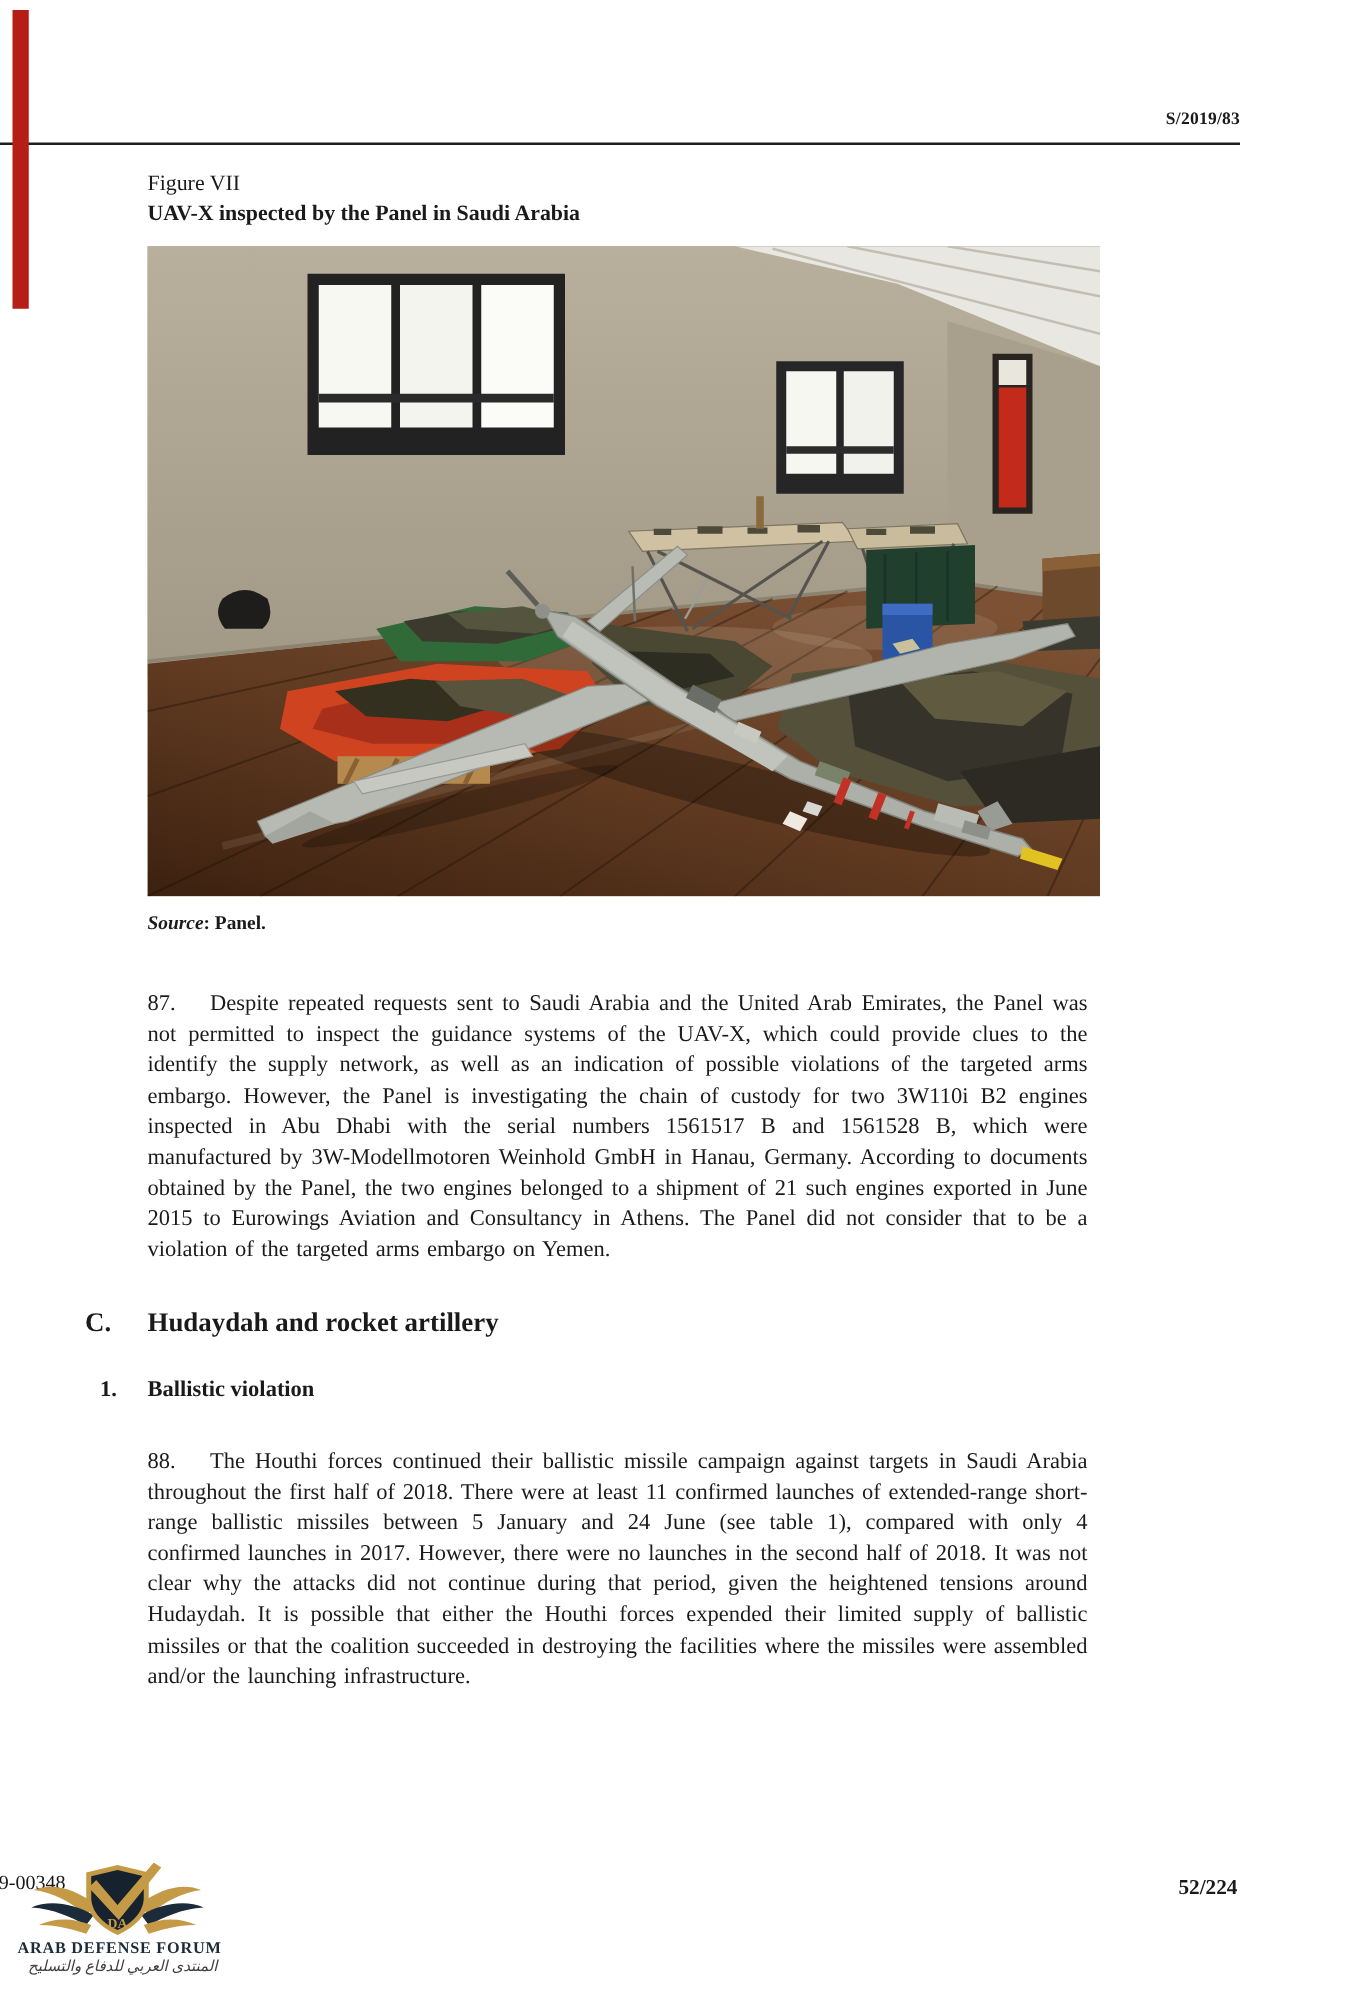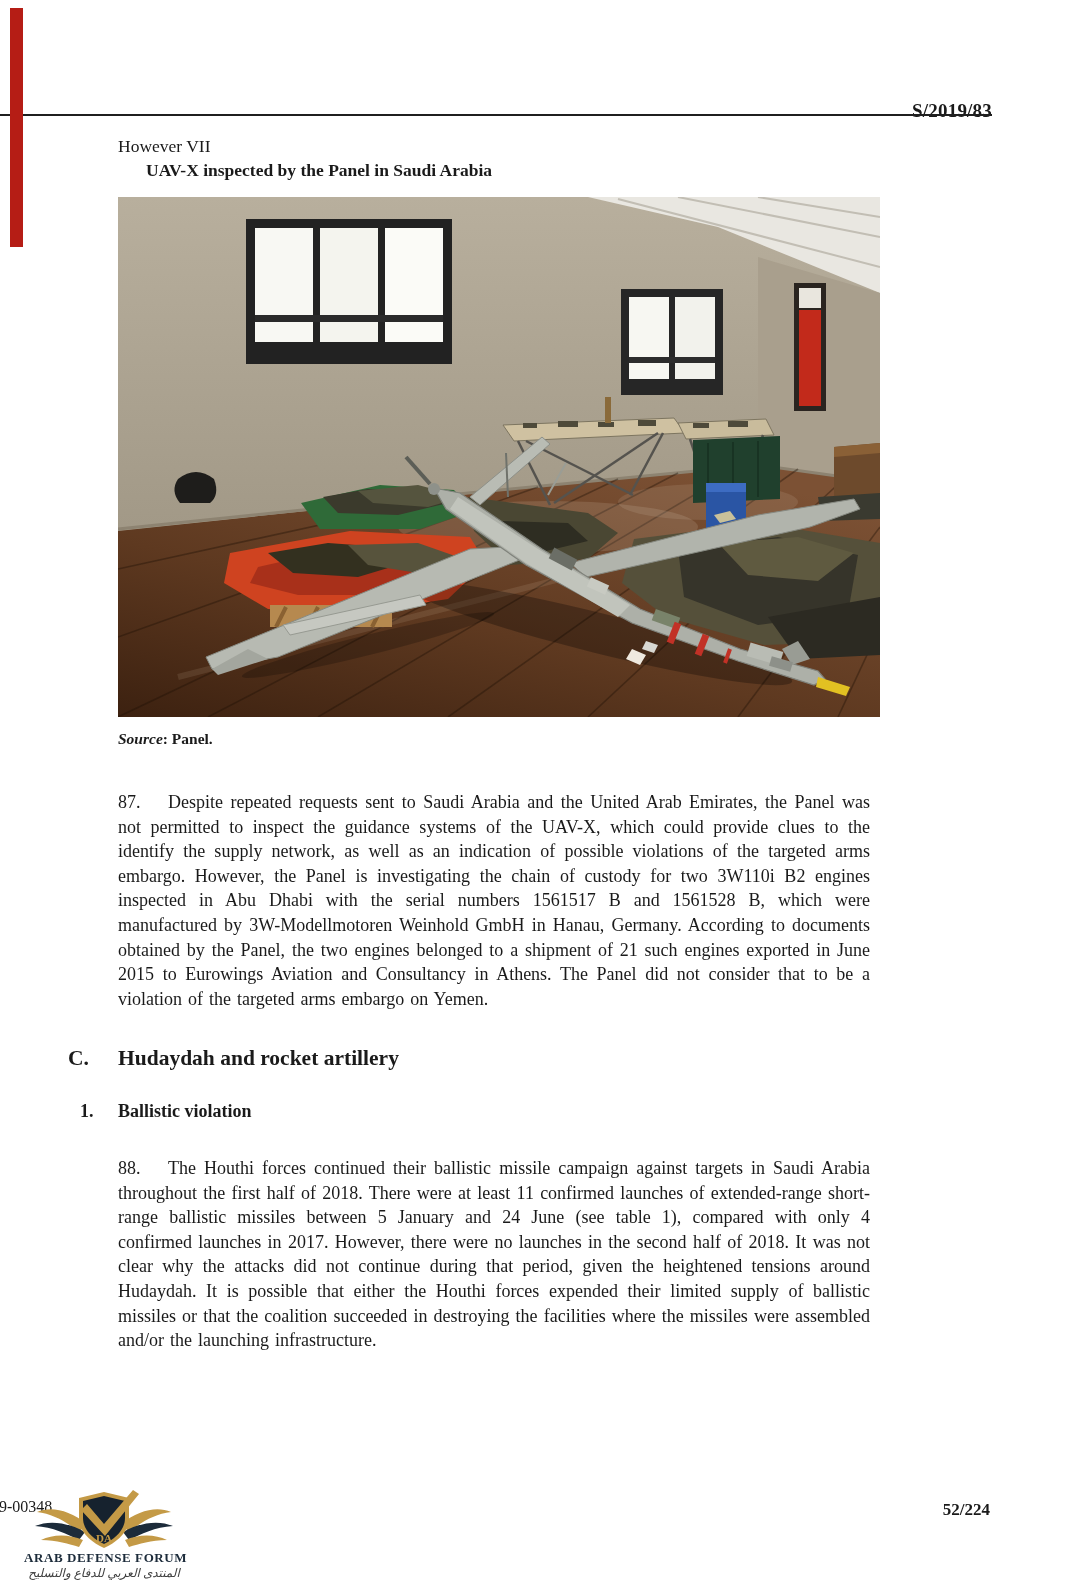--- a/index.html
+++ b/index.html
@@ -5,29 +5,29 @@
   html,body{margin:0;padding:0;}
   body{
     width:1080px;height:1591px;position:relative;overflow:hidden;
     background:#ffffff;
     font-family:"Liberation Serif","DejaVu Serif",serif;
     color:#1a1a1a;
   }
   .abs{position:absolute;}
 
   
-  .doc-symbol{top:100px;right:88px;font-size:19px;font-weight:bold;letter-spacing:.2px;margin-left:44px;}
+  .doc-symbol{top:88px;right:88px;font-size:14px;font-weight:bold;letter-spacing:.2px;margin-left:44px;}
   .header-rule{top:114px;left:0;width:992px;height:2px;background:#1f1f1f;}
 
   
   .red-bar{left:10px;top:8px;width:13px;height:239px;background:#b51d15;}
 
   
   .fig-label{left:118px;top:136px;font-size:17.5px;}
-  .fig-title{left:118px;top:160px;font-size:17.5px;font-weight:bold;margin-left:28px;}
+  .fig-title{left:118px;top:160px;font-size:17.5px;font-weight:bold;}
   .photo-frame{left:118px;top:197px;width:762px;height:520px;background:#a89e8c;}
   .photo-frame svg{display:block;width:762px;height:520px;}
 
   .source-line{left:118px;top:730px;font-size:15.5px;font-weight:bold;}
   .source-line .it{font-style:italic;}
 
   
   .para{left:118px;width:752px;font-size:18px;line-height:24.6px;text-align:justify;word-spacing:1.5px;}
   .para .pnum{display:inline-block;width:50px;}
   .para87{top:772px;}
@@ -37,34 +37,34 @@
   .secC{left:68px;top:1046px;display:flex;font-size:21.5px;font-weight:bold;}
   .secC .hnum{width:50px;}
   .sub1{left:80px;top:1101px;display:flex;font-size:18px;font-weight:bold;}
   .sub1 .hnum{width:38px;}
 
   
   .job-number{left:-9px;top:1498px;font-size:16px;white-space:nowrap;}
   .page-number{right:90px;top:1500px;font-size:17px;font-weight:bold;}
 
   
-  .adf-logo{left:24px;top:1490px;width:160px;height:100px;text-align:center;}
+  .adf-logo{left:14px;top:1490px;width:160px;height:100px;text-align:right;}
   .adf-logo svg{display:block;margin:0 auto;}
   .adf-en{font-family:"Liberation Serif",serif;font-size:13px;font-weight:bold;color:#1c2b3a;letter-spacing:.6px;margin-top:-2px;white-space:nowrap;}
   .adf-ar{font-size:12px;color:#404040;margin-top:0px;white-space:nowrap;font-style:italic;}
 </style>
 </head>
 <body>
 
 <div class="abs doc-symbol">S/2019/83</div>
 <div class="abs header-rule"></div>
 
 <div class="abs red-bar"></div>
 
-<div class="abs fig-label">However VII</div>
+<div class="abs fig-label">Figure VII</div>
 <div class="abs fig-title">UAV-X inspected by the Panel in Saudi Arabia</div>
 
 <div class="abs photo-frame">
   <svg viewBox="0 0 762 520" preserveAspectRatio="none">
     <defs>
       <linearGradient id="wallg" x1="0" y1="0" x2="0" y2="1">
         <stop offset="0" stop-color="#b8af9d"></stop>
           <stop offset="1" stop-color="#a19886"></stop>
       </linearGradient>
       <linearGradient id="floorg" x1="0" y1="1" x2="0.75" y2="0">

